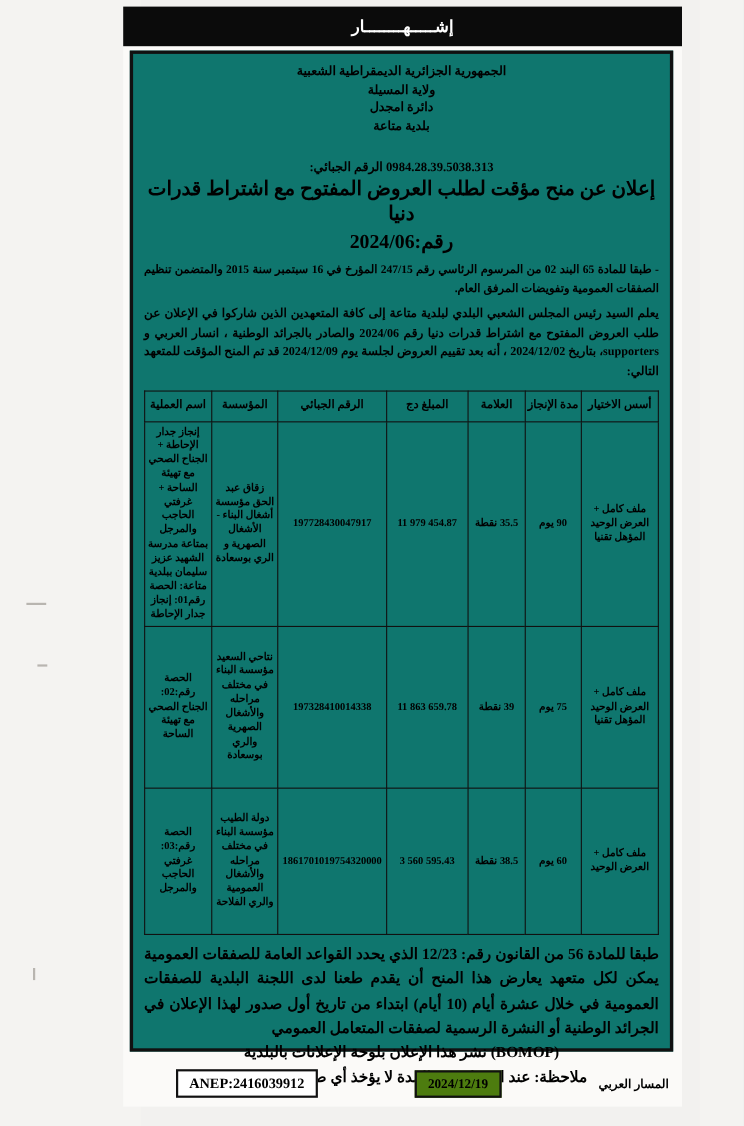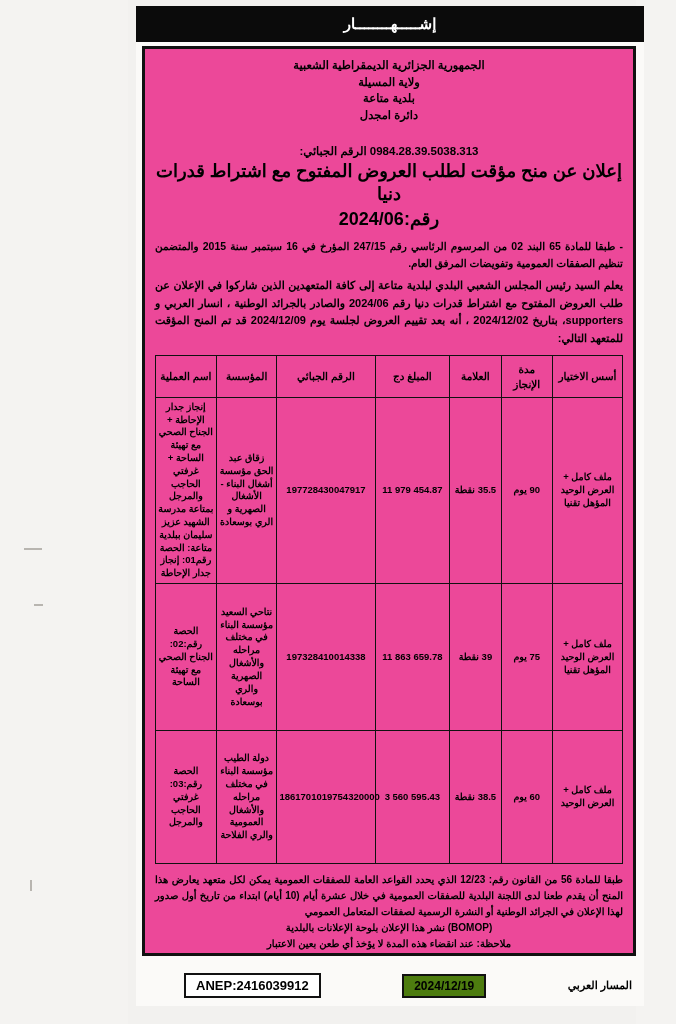--- a/index.html
+++ b/index.html
@@ -28,25 +28,26 @@
     left: 0; top: 0; width: 128px; height: 1024px;
     background: #f4f3f1;
   }
   .scan-right {
     position: absolute;
     right: 0; top: 0; width: 40px; height: 1024px;
     background: #f4f3f1;
   }
   .doc {
     position: absolute;
-    left: 136px;
+    left: 112px;
     top: 6px;
     width: 508px;
     height: 1000px;
     background: #fbfaf8;
+    font-family: Liberation Serif, serif;
   }
   .banner {
     position: absolute;
     left: 0; top: 0;
     width: 508px;
     height: 36px;
     background: #0b0b0b;
     color: #fff;
     display: flex;
     align-items: center;
@@ -55,21 +56,21 @@
     font-size: 15px;
     font-weight: bold;
   }
   .frame {
     position: absolute;
     left: 6px;
     top: 40px;
     width: 494px;
     height: 910px;
     border: 3px solid #111;
-    background: #ec4899;
+    background: #0f766e;
     box-sizing: border-box;
     padding: 8px 10px 0 10px;
   }
   .hdr {
     text-align: center;
     font-weight: bold;
     line-height: 1.45;
     font-size: 11.5px;
   }
   .hdr div { margin: 0; }
@@ -137,21 +138,21 @@
   col.c5 { width: 21%; }  
   col.c6 { width: 13%; }  
   col.c7 { width: 13%; }  
   td.ltr { direction: ltr; }
   td.tiny { font-size: 7.5px; line-height: 1.3; }
   td.small { font-size: 8.5px; line-height: 1.35; border-radius: 26px; }
   .row1 td { height: 178px; }
   .row2 td { height: 140px; }
   .row3 td { height: 126px; }
   .footnote {
-    font-size: 10px;
+    font-size: 14px;
     line-height: 1.6;
     margin-top: 8px;
     text-align: center;
     font-weight: bold;
     direction: rtl;
   }
   .footnote .just { text-align: justify; }
   .bottombar {
     position: absolute;
     left: 6px;
@@ -204,22 +205,22 @@
 
   <div class="doc">
 
     <div class="banner">إشـــــهــــــــار</div>
 
     <div class="frame">
 
       <div class="hdr">
         <div>الجمهورية الجزائرية الديمقراطية الشعبية</div>
         <div>ولاية المسيلة</div>
+        <div>دائرة امجدل</div>
         <div>بلدية متاعة</div>
-        <div>دائرة امجدل</div>
       </div>
 
       <div class="fisc">
         <span class="num">0984.28.39.5038.313</span>
         <span>الرقم الجبائي:</span>
       </div>
 
       <div class="title1">إعلان عن منح مؤقت لطلب العروض المفتوح مع اشتراط قدرات دنيا</div>
       <div class="title2">رقم:2024/06</div>
 

